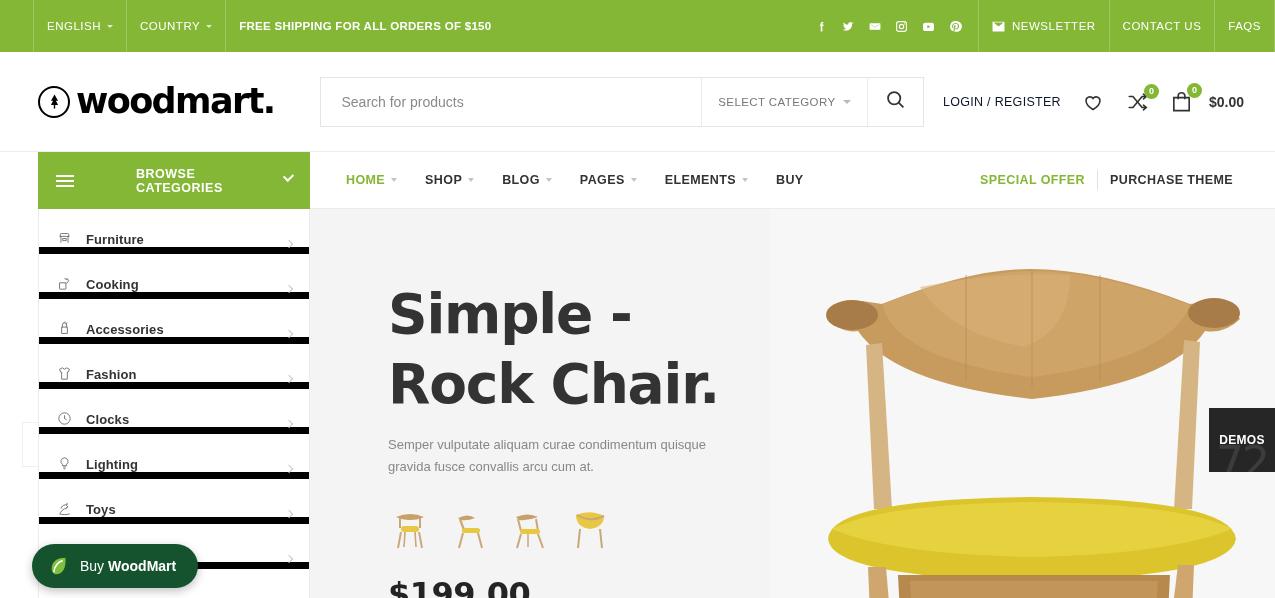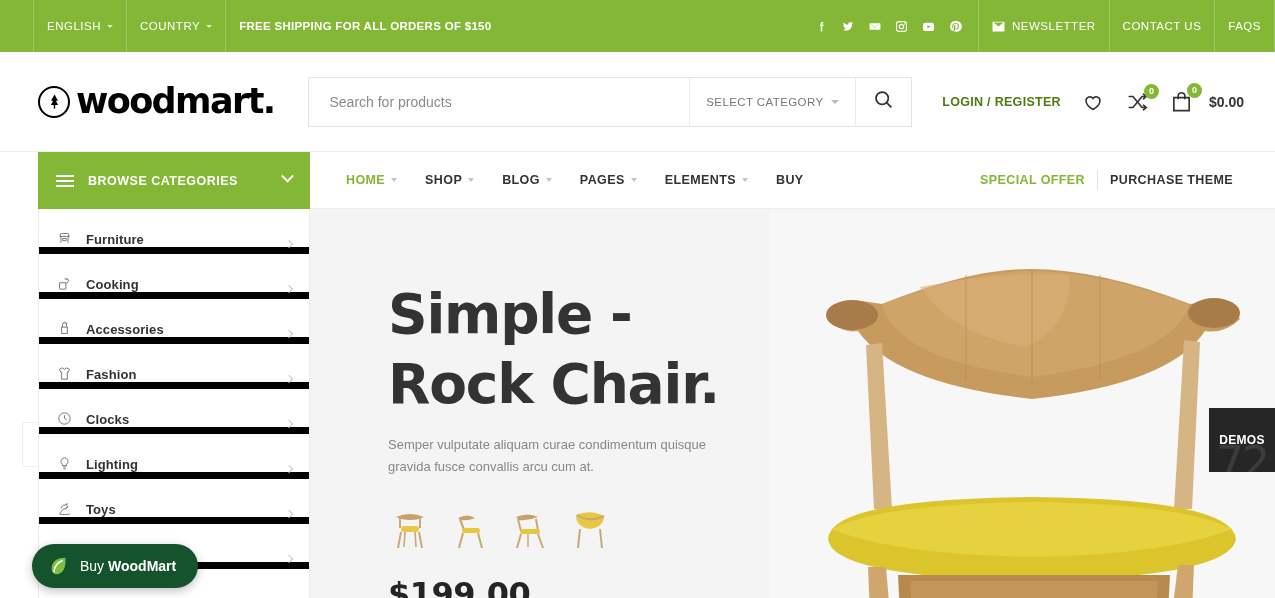--- a/index.html
+++ b/index.html
@@ -62,21 +62,21 @@
     display: flex; align-items: center; justify-content: center;
   }
   .logo-mark svg { display: block; }
   .logo-text {
     font-size: 35px; font-weight: bold; letter-spacing: -1.6px;
     color: #000; line-height: 1; font-family: "DejaVu Sans", sans-serif;
   }
 
   .searchwrap {
     display: flex; align-items: stretch;
-    margin-left: 34px;
+    margin-left: 46px;
     border: 1px solid #e4e4e4;
     height: 50px;
     width: 604px;
     background: #fff;
   }
   .search-input {
     flex: 1; border: none; outline: none;
     padding: 0 20px; font-size: 14px; color: #777;
     font-family: "Liberation Sans", sans-serif;
     background: transparent;
@@ -96,21 +96,21 @@
   .search-btn {
     width: 56px; display: flex; align-items: center; justify-content: center;
     border-left: 1px solid #ececec; background: #fff; cursor: pointer;
   }
   .search-btn svg { stroke: #333; fill: none; stroke-width: 2; }
 
   .header-right {
     margin-left: auto; display: flex; align-items: center; gap: 20px;
   }
   .login-link {
-    font-size: 12.5px; font-weight: bold; color: #4d7c0f;
+    font-size: 12.5px; font-weight: normal; color: #0f172a;
     letter-spacing: .3px; white-space: nowrap;
   }
   .hicon { position: relative; display: flex; align-items: center; cursor: pointer; }
   .hicon svg { display: block; }
   .badge {
     position: absolute; top: -7px; right: -9px;
     background: #83b735; color: #fff;
     min-width: 15px; height: 15px; border-radius: 50%;
     font-size: 9px; line-height: 15px; text-align: center;
     font-weight: bold;
@@ -119,20 +119,21 @@
 
   
   .navrow { display: flex; height: 57px; position: relative; }
   .browse {
     width: 272px; margin-left: 38px;
     background: #83b735; color: #fff;
     display: flex; align-items: center;
     padding: 0 18px;
     font-size: 12.5px; font-weight: bold; letter-spacing: .5px;
     cursor: pointer;
+    gap: 48px;
   }
   .burger { display: flex; flex-direction: column; gap: 3px; margin-right: 14px; }
   .burger span { display: block; width: 18px; height: 2px; background: #fff; }
   .browse-caret {
     margin-left: auto;
     width: 9px; height: 9px;
     border-right: 2px solid #fff; border-bottom: 2px solid #fff;
     transform: rotate(45deg) translate(-3px,-3px);
   }
   .mainnav {

